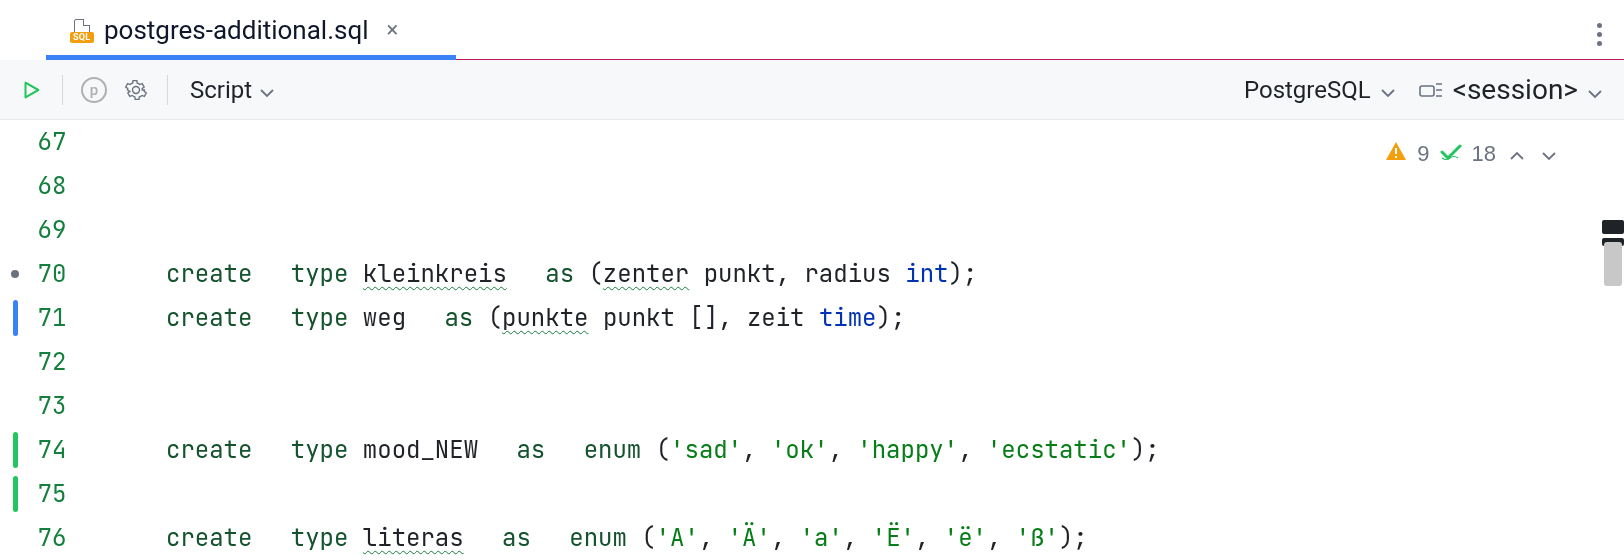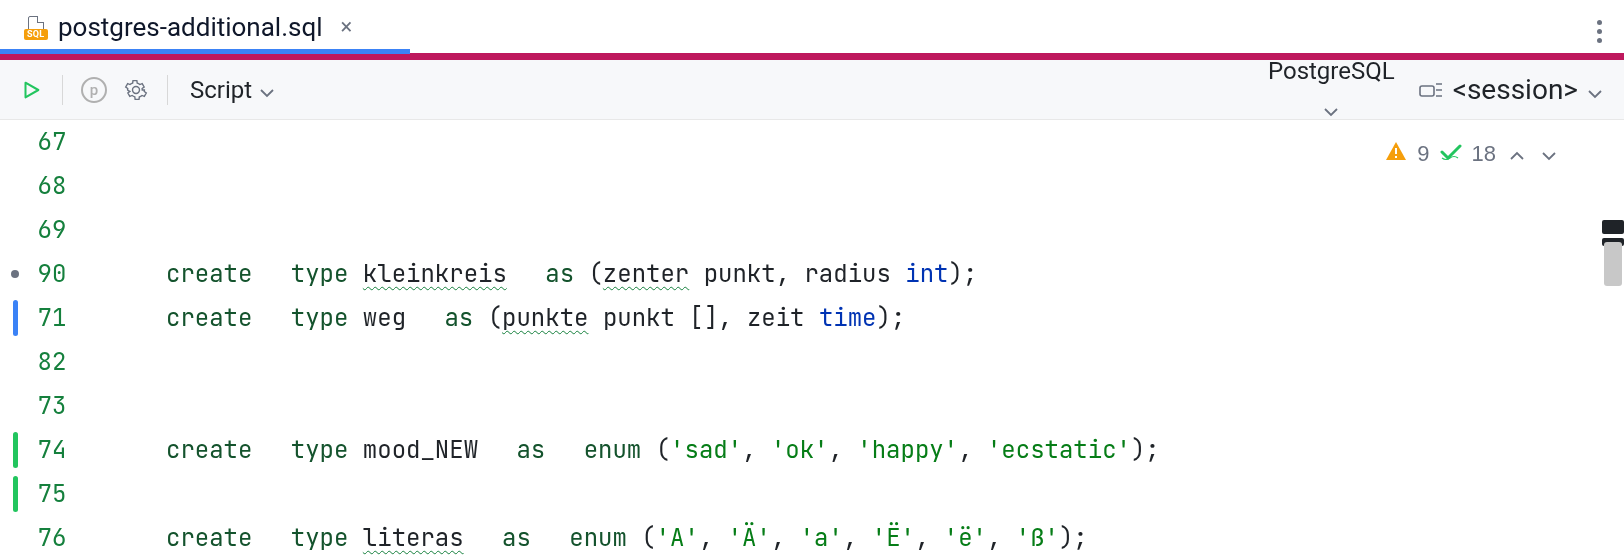--- a/index.html
+++ b/index.html
@@ -1,19 +1,19 @@
 <!DOCTYPE html>
 <html><head>
 <meta charset="utf-8">
 <style>
   * { box-sizing: border-box; margin: 0; padding: 0; }
   html, body { width: 1624px; height: 560px; overflow: hidden; font-family: -apple-system, BlinkMacSystemFont, "Segoe UI", Roboto, sans-serif; background: #fff; }
   
   
-  .tabbar { display: flex; align-items: center; height: 60px; border-bottom: 7px solid #be185d; position: relative; }
+  .tabbar { display: flex; align-items: center; height: 60px; border-bottom: 1px solid #be185d; position: relative; margin-left: 46px; }
   .tab { display: flex; align-items: center; gap: 10px; padding: 0 18px 0 24px; height: 100%; position: relative; }
   .tab-underline { position: absolute; bottom: -1px; left: 0; width: 410px; height: 5px; background: #3b82f6; }
   .sql-icon { width: 24px; height: 22px; position: relative; }
   .sql-icon .page { position: absolute; left: 4px; top: 0; width: 16px; height: 20px; border: 1.5px solid #6b7280; border-radius: 2px; background: #fff; }
   .sql-icon .page::before { content: ""; position: absolute; right: -1px; top: -1px; width: 6px; height: 6px; background: #fff; border-left: 1.5px solid #6b7280; border-bottom: 1.5px solid #6b7280; }
   .sql-badge { position: absolute; left: 0; bottom: -2px; background: #f59e0b; color: #fff; font-size: 9px; font-weight: 700; padding: 1px 3px; border-radius: 2px; line-height: 1; letter-spacing: 0.3px; }
   .tab-title { color: #0f172a; font-size: 26px; font-weight: 400; }
   .tab-close { color: #6b7280; font-size: 22px; cursor: pointer; margin-left: 8px; }
   .tabbar-spacer { flex: 1; }
   .tabbar-menu { padding: 0 22px; color: #6b7280; cursor: pointer; }
@@ -24,21 +24,21 @@
   .toolbar { display: flex; align-items: center; height: 60px; background: #f7f8fa; border-bottom: 1px solid #e8e8e8; padding: 0 14px; gap: 8px; }
   .toolbar .sep { width: 1px; height: 30px; background: #d8d8d8; margin: 0 6px; }
   .tb-btn { display: flex; align-items: center; justify-content: center; width: 34px; height: 34px; cursor: pointer; border-radius: 4px; }
   .play-icon svg { width: 22px; height: 22px; }
   .gear-icon svg { width: 24px; height: 24px; }
   .p-icon { width: 26px; height: 26px; border: 2px solid #b0b0b0; border-radius: 50%; display: flex; align-items: center; justify-content: center; color: #b0b0b0; font-size: 15px; font-weight: 500; }
   .script-dd { display: flex; align-items: center; gap: 8px; color: #1f2328; font-size: 24px; cursor: pointer; padding: 0 8px; }
   .chevron { display: inline-block; }
   .chevron svg { width: 14px; height: 10px; }
   .toolbar-spacer { flex: 1; }
-  .db-dd { display: flex; align-items: center; gap: 10px; color: #1f2328; font-size: 24px; cursor: pointer; padding: 0 8px; flex-direction: column; }
+  .db-dd { display: flex; align-items: center; gap: 10px; color: #1f2328; font-size: 24px; cursor: pointer; padding: 0 8px; }
   .session-dd { display: flex; align-items: center; gap: 10px; color: #1f2328; font-size: 28px; cursor: pointer; padding: 0 8px; }
   .session-icon svg { width: 24px; height: 18px; }
   
   
   .editor { display: flex; height: calc(560px - 120px); position: relative; font-family: "JetBrains Mono", "Menlo", "Consolas", monospace; font-size: 24px; line-height: 44px; }
   .gutter-marks { width: 30px; padding-top: 0; }
   .gutter-marks .mark { height: 44px; display: flex; align-items: center; justify-content: center; }
   .mark-dot { width: 8px; height: 8px; background: #6b7280; border-radius: 50%; }
   .mark-bar-blue { width: 5px; height: 36px; background: #3b82f6; border-radius: 3px; }
   .mark-bar-green { width: 5px; height: 36px; background: #22c55e; border-radius: 3px; }
@@ -151,23 +151,23 @@
       </div>
       <div class="mark">
         <div class="mark-bar-green"></div>
       </div>
       <div class="mark"></div>
     </div>
   <div class="line-numbers" id="line-numbers">
       <div>67</div>
       <div>68</div>
       <div>69</div>
-      <div>90</div>
+      <div>70</div>
       <div>71</div>
-      <div>82</div>
+      <div>72</div>
       <div>73</div>
       <div>74</div>
       <div>75</div>
       <div>76</div>
     </div>
   <div class="code" id="code-area">
     <div class="inspections">
       <span class="warn-tri"><svg viewBox="0 0 22 20">
             <path d="M11 1 L21 19 L1 19 Z" fill="#f59e0b"></path>
             <rect x="10" y="7" width="2" height="6" fill="#fff"></rect>

